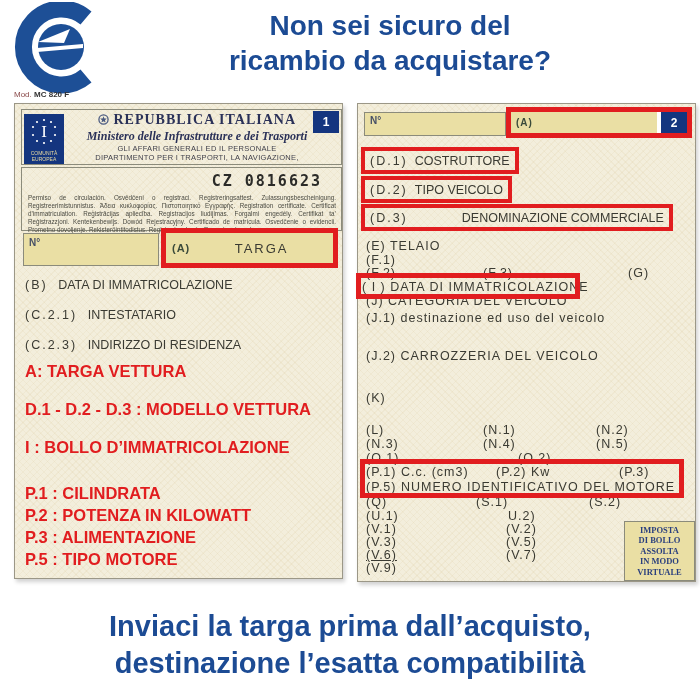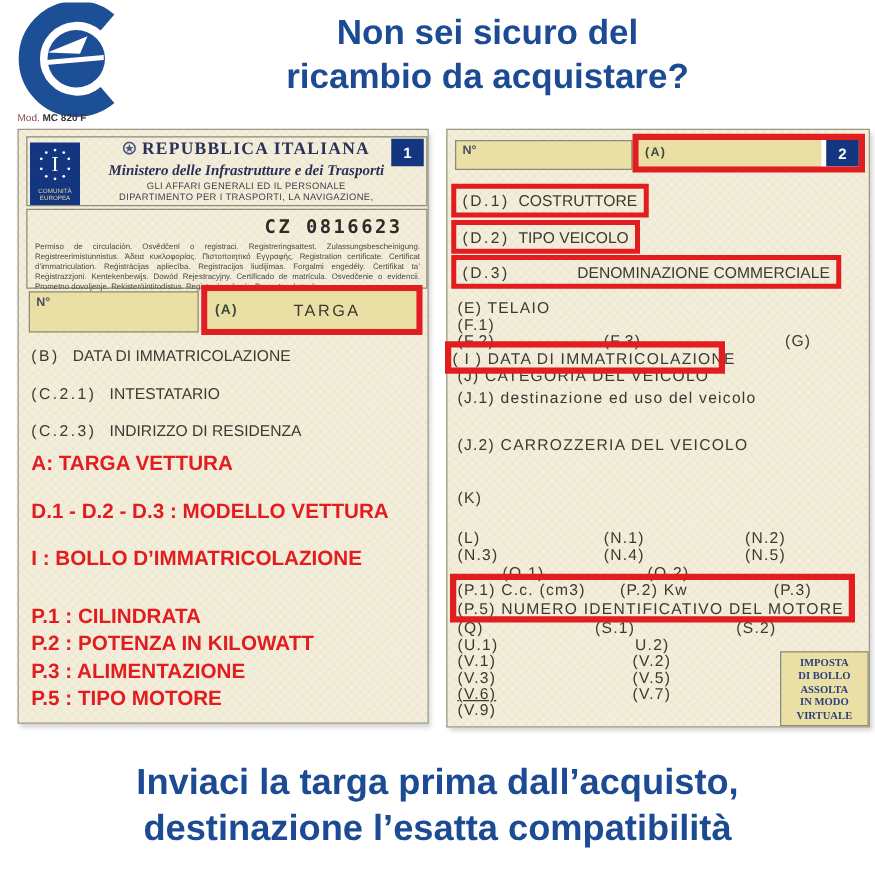--- a/index.html
+++ b/index.html
@@ -222,21 +222,21 @@
     <span style="left:8px;">(L)</span>
     <span style="left:125px;">(N.1)</span>
     <span style="left:238px;">(N.2)</span>
   </div>
   <div class="drow" style="top:333px;">
     <span style="left:8px;">(N.3)</span>
     <span style="left:125px;">(N.4)</span>
     <span style="left:238px;">(N.5)</span>
   </div>
   <div class="drow" style="top:347px;">
-    <span style="left:8px;margin-left:36px;">(O.1)</span>
+    <span style="left:8px;">(O.1)</span>
     <span style="left:160px;">(O.2)</span>
   </div>
   <div class="drow" style="top:361px;">
     <span style="left:8px;">(P.1) C.c. (cm3)</span>
     <span style="left:138px;">(P.2) Kw</span>
     <span style="left:261px;">(P.3)</span>
   </div>
   <div class="drow" style="top:376px;">
       <span style="left:8px;">(P.5) NUMERO IDENTIFICATIVO DEL MOTORE</span>
     </div>

